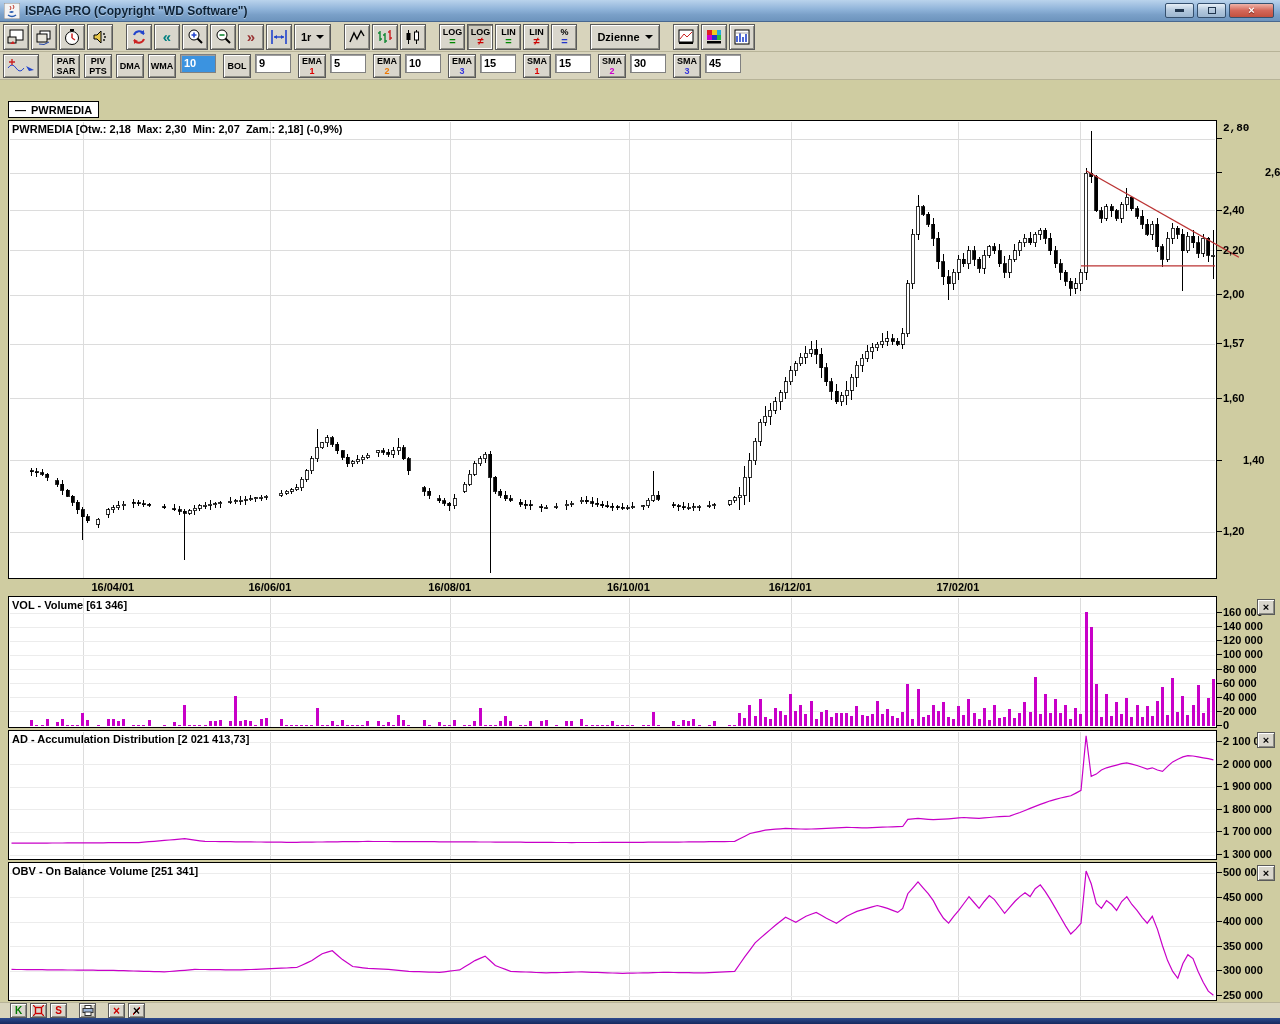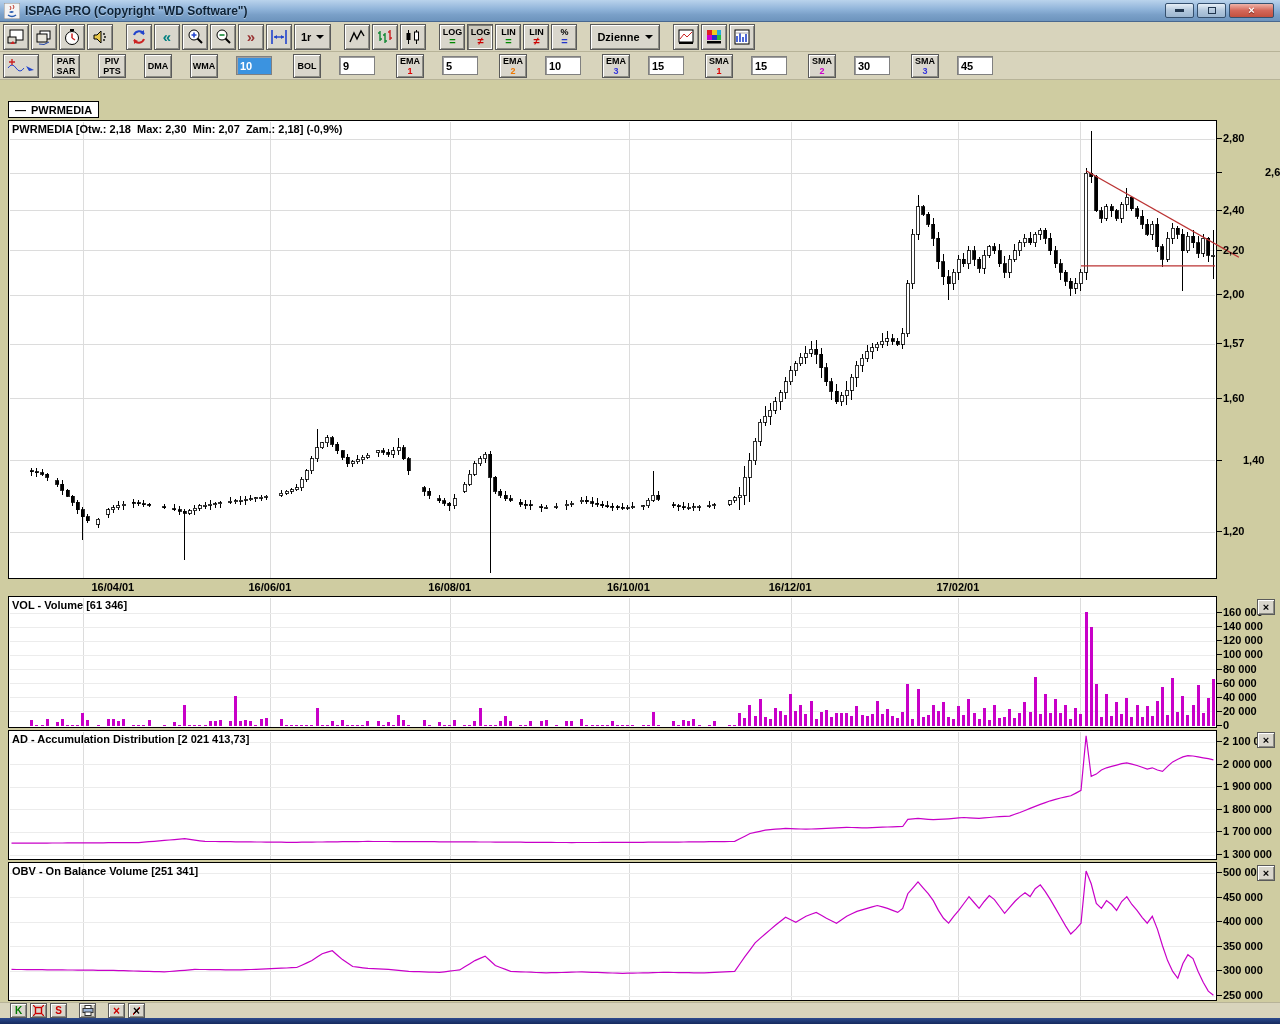--- a/index.html
+++ b/index.html
@@ -247,21 +247,21 @@
 
   <div class="tb" id="tb2">
     <div class="btn" style="width:36px;height:24px">
       <svg width="30" height="16" viewBox="0 0 30 16">
         <path d="M2 10 q4 -6 8 0 q4 6 8 0" stroke="#2244cc" fill="none"></path>
         <path d="M3 4 L9 4 M6 1 L6 7" stroke="#cc2222" stroke-width="1.4"></path>
         <path d="M20 8 L28 12 L23 13 z" fill="#2244cc"></path>
       </svg>
     </div>
     <div class="gap"></div>
-    <div id="ind-buttons" style="display:flex;align-items:center;gap:18px">
+    <div id="ind-buttons" style="display:flex;gap:4px">
         <div class="btn ind-btn">
           <div class="two-line">
             <span style="white-space:nowrap">PAR</span>
             <span style="white-space:nowrap">SAR</span>
           </div>
         </div>
         <div class="btn ind-btn">
           <div class="two-line">
             <span style="white-space:nowrap">PIV</span>
             <span style="white-space:nowrap">PTS</span>
@@ -1064,21 +1064,21 @@
     <div style="width:6px"></div>
     <div class="sbtn">
         <span style="color:#cc0000;font-size:12px">×</span>
       </div>
     <div class="sbtn">
         <span style="color:#000;font-size:12px;background:linear-gradient(135deg,transparent 45%,#cc0000 45%,#cc0000 55%,transparent 55%)">×</span>
       </div>
   </div>
 
   <div class="taskbar"></div>
-<div class="ylab" style="top: 132px;">2,80</div>
+<div class="ylab" style="top: 122px; font-family: Liberation Mono, monospace;">2,80</div>
     <div class="ytickmark" style="top: 138px;"></div>
     <div class="ylab" style="top: 166.386px; margin-left: 42px;">2,60</div>
     <div class="ytickmark" style="top: 172.386px;"></div>
     <div class="ylab" style="top: 203.526px;">2,40</div>
     <div class="ytickmark" style="top: 209.526px;"></div>
     <div class="ylab" style="top: 243.899px;">2,20</div>
     <div class="ytickmark" style="top: 249.899px;"></div>
     <div class="ylab" style="top: 288.123px;">2,00</div>
     <div class="ytickmark" style="top: 294.123px;"></div>
     <div class="ylab" style="top: 337.01px;">1,57</div>

